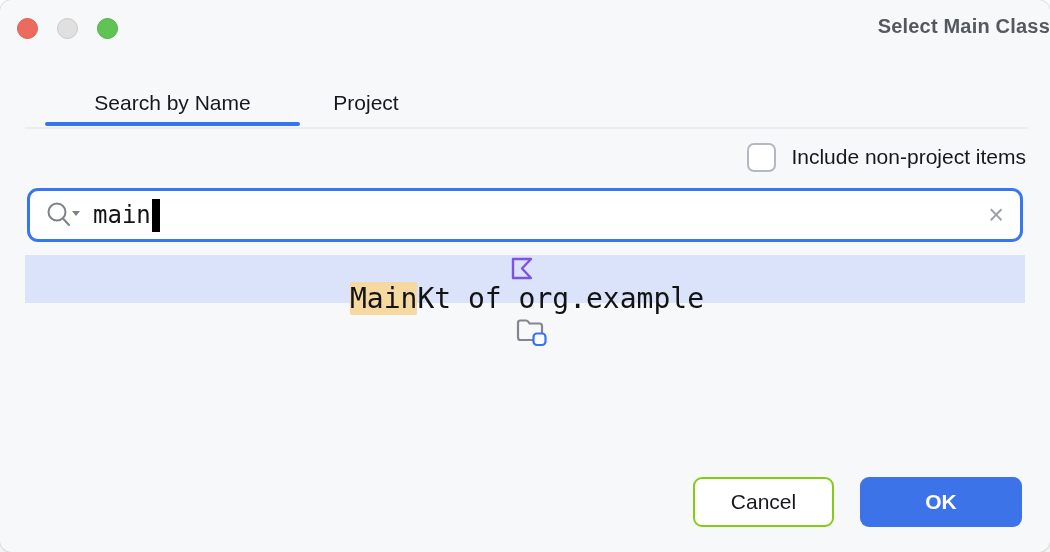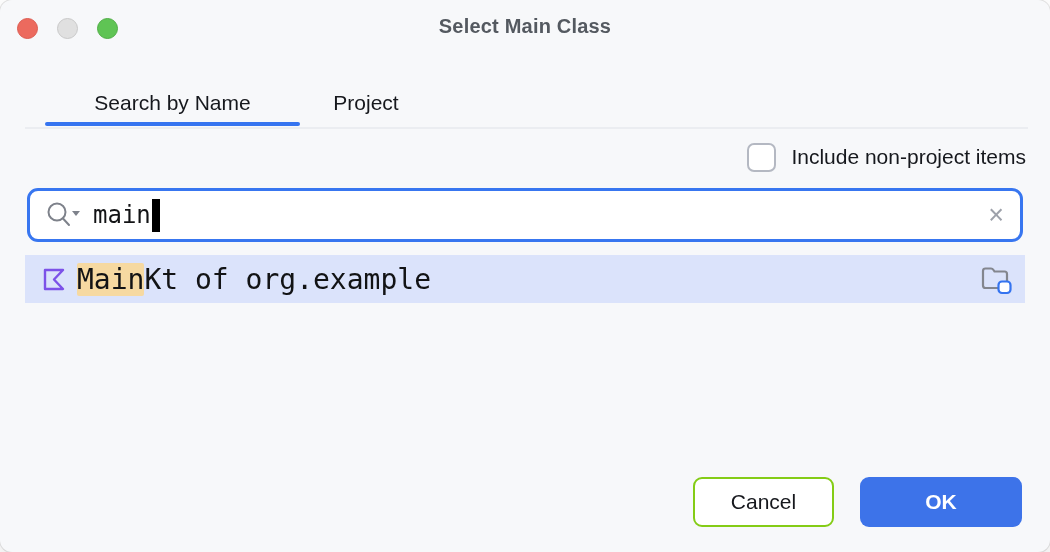--- a/index.html
+++ b/index.html
@@ -17,21 +17,21 @@
 
   
   .titlebar { position: absolute; top: 0; left: 0; right: 0; height: 56px; }
   .traffic { position: absolute; top: 18px; left: 17px; display: flex; gap: 19px; }
   .light { width: 21px; height: 21px; border-radius: 50%; }
   .light.close { background: #ec6a5e; border: 1px solid #dd5b50; }
   .light.min   { background: #e0e0e0; border: 1px solid #c9c9c9; }
   .light.zoom  { background: #5fc454; border: 1px solid #4fae45; }
   .win-title {
     position: absolute; top: 15px; left: 0; right: 0;
-    text-align: center; font-size: 20px; font-weight: bold; color: #545960;
+    text-align: right; font-size: 20px; font-weight: bold; color: #545960;
     letter-spacing: 0.2px;
   }
 
   
   .tab {
     position: absolute; top: 84px; height: 38px;
     display: flex; align-items: center; justify-content: center;
     font-size: 21px; color: #16181d; cursor: default;
   }
   .tab-search { left: 45px; width: 255px; }
@@ -74,21 +74,21 @@
   .search-spacer { flex: 1 1 auto; }
   .clear-icon {
     font-size: 27px; color: #9da1aa; line-height: 1; cursor: pointer;
     font-family: "Liberation Sans", sans-serif;
   }
 
   
   .result-row {
     position: absolute; top: 255px; left: 25px; width: 1000px; height: 48px;
     background: #dbe3fb;
-    display: flex; align-items: center; padding: 0 12px 0 16px;
+    display: flex; align-items: center; padding: 0 12px 0 16px; flex-direction: column;
   }
   .kotlin-icon { flex: 0 0 auto; margin-right: 9px; display: flex; }
   .result-text {
     font-family: "DejaVu Sans Mono", monospace; font-size: 28px; color: #121315;
     white-space: pre;
   }
   .match-highlight { background: #f6d9a1; border-radius: 2px; }
   .result-spacer { flex: 1 1 auto; }
   .module-name {
     font-family: "DejaVu Sans Mono", monospace; font-size: 28px; color: #121315;

